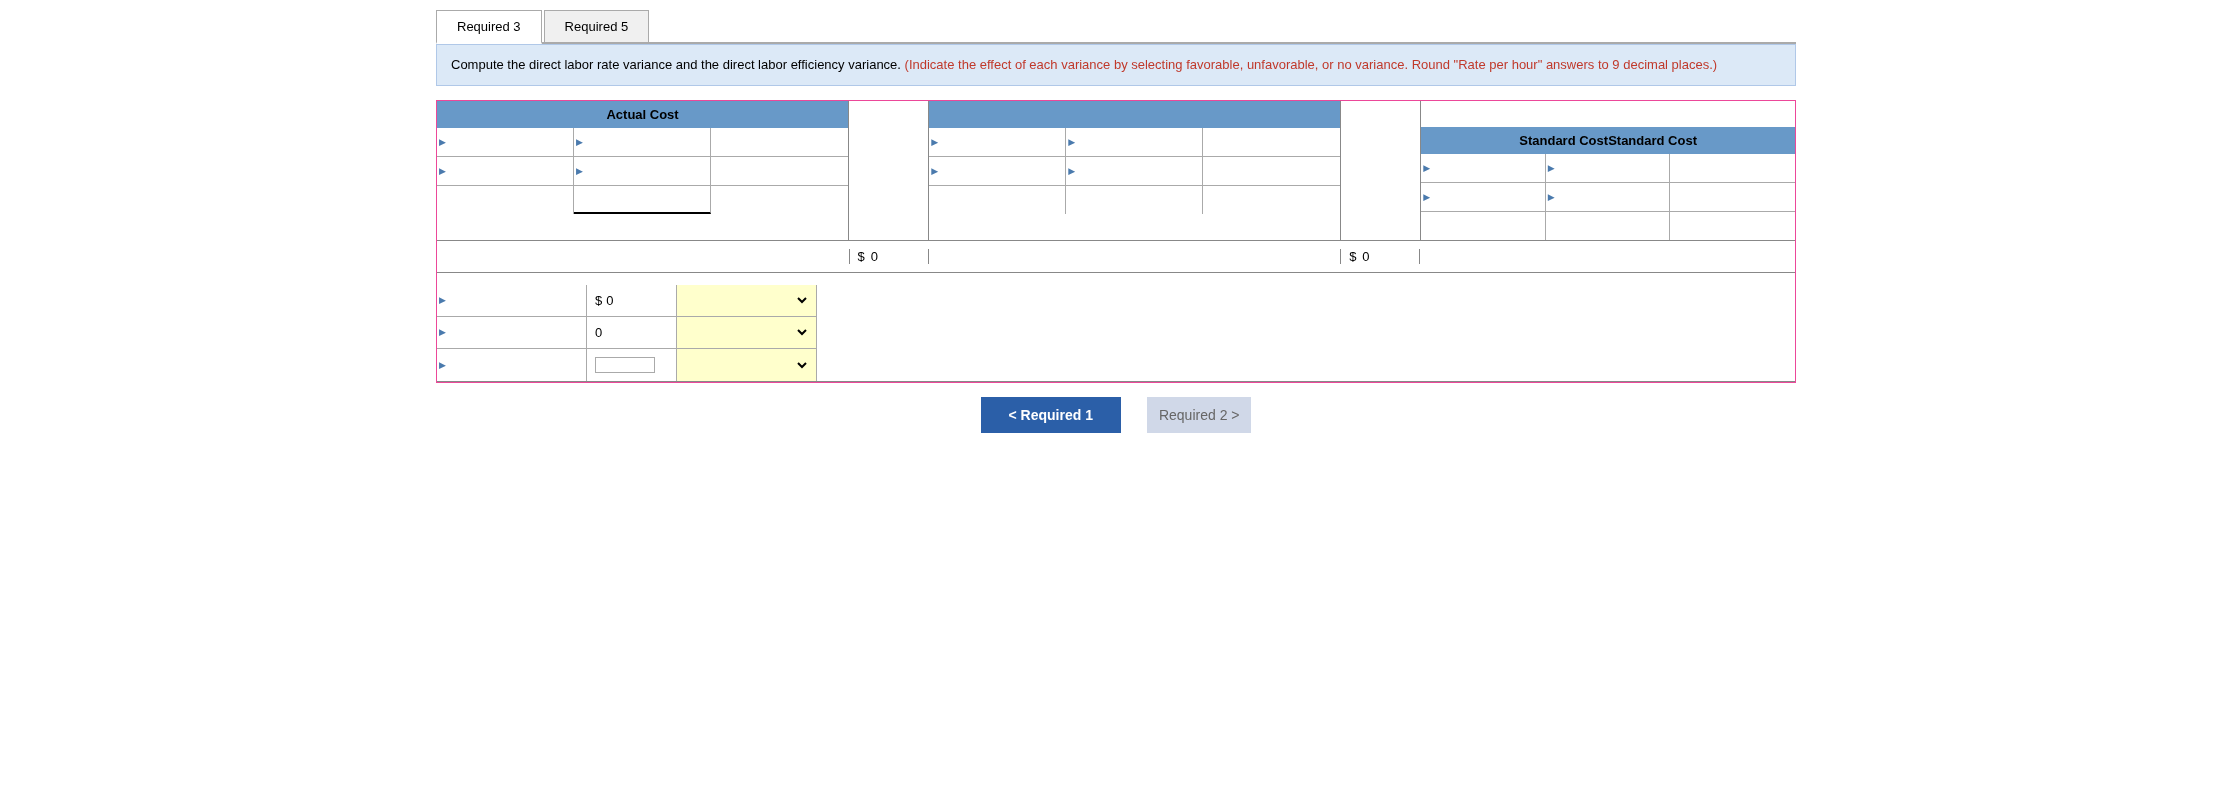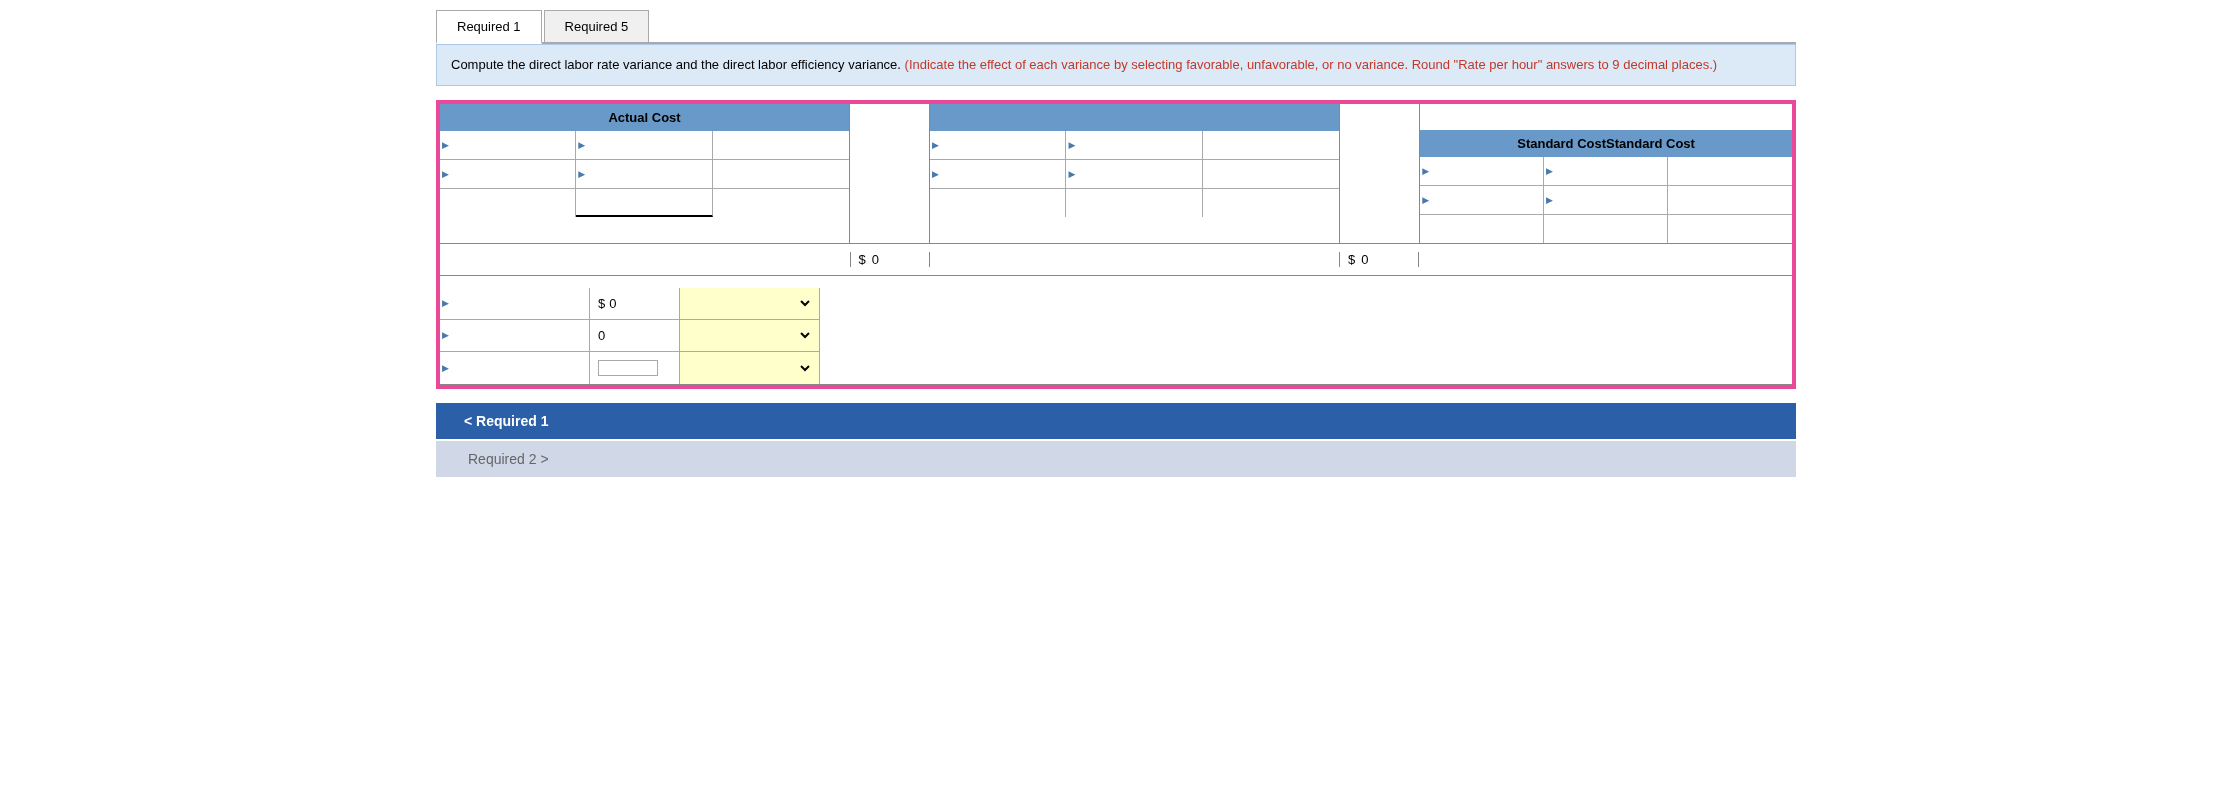--- a/index.html
+++ b/index.html
@@ -48,51 +48,50 @@
       margin-bottom: 14px;
       font-size: 13px;
       line-height: 1.5;
     }
     .instruction-box .red {
       color: #c0392b;
     }
 
     
     .main-grid {
-      border: 4px solid #ec4899;
+      border: 1px solid #ec4899;
       margin-bottom: 14px;
     }
 
     
     .nav-buttons {
       display: flex;
       justify-content: center;
-      gap: 2px;
+      gap: 26px;
       margin-top: 14px;
-      flex-direction: column;
     }
 
     .btn-required1 {
       background: #2b5fa8;
       color: #fff;
       border: none;
       padding: 10px 28px;
       font-size: 14px;
       font-weight: bold;
       cursor: pointer;
       display: flex;
       align-items: center;
       gap: 6px;
     }
 
     .btn-required2 {
       background: #d0d8e8;
       color: #666;
       border: none;
-      padding: 10px 32px;
+      padding: 10px 12px;
       font-size: 14px;
       cursor: pointer;
       display: flex;
       align-items: flex-end;
       gap: 6px;
     }
 
     .block-header {
       background: #6899c8;
       font-weight: bold;
@@ -184,21 +183,21 @@
       cursor: pointer;
     }
   </style>
 </head>
 <body>
 
 <div class="page-wrapper">
 
   <div class="tabs">
     <div class="tab active">
-      <span>Required 1</span>
+      <span>Required 3</span>
     </div>
     <div class="tab">
       <span>Required 5</span>
     </div>
   </div>
 
   <div class="instruction-box">
     <span>Compute the direct labor rate variance and the direct labor efficiency variance.</span>
     <span class="red">(Indicate the effect of each variance by selecting favorable, unfavorable, or no variance. Round "Rate per hour" answers to 9 decimal places.)</span>
   </div>

